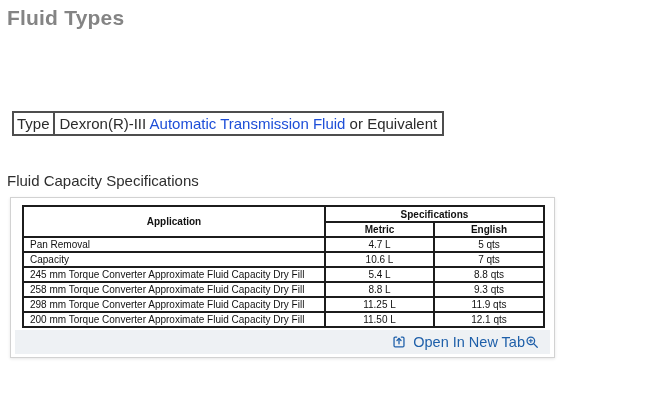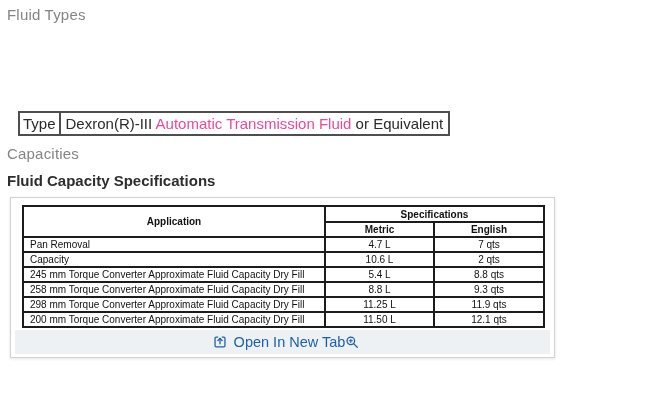--- a/index.html
+++ b/index.html
@@ -8,50 +8,50 @@
   .stage {
     position: relative;
     width: 650px;
     height: 416px;
     background: #fff;
     overflow: hidden;
   }
   .section-heading {
     position: absolute;
     left: 7px;
-    font-size: 15px;
-    font-weight: 400;
+    font-size: 21px;
+    font-weight: 700;
     color: #848484;
     letter-spacing: 0.2px;
   }
   .heading-fluid-types { top: 6px; }
   .heading-capacities { top: 145px; }
   .sub-heading {
     position: absolute;
     left: 7px;
     top: 172px;
     font-size: 15px;
-    font-weight: 700;
+    font-weight: 400;
     color: #2e2e2e;
   }
   
   .type-table {
     position: absolute;
-    left: 18px;
+    left: 12px;
     top: 111px;
     display: inline-flex;
     border: 2px solid #4e4e4e;
     background: #fff;
     font-size: 15px;
     color: #2b2b2b;
     line-height: 19px;
   }
   .type-table .cell-label { padding: 1px 3px; }
   .type-table .cell-value { padding: 1px 5px; border-left: 2px solid #4e4e4e; white-space: nowrap; }
-  .inline-link { color: #ec4899; cursor: pointer; text-decoration: none; margin-top: 16px; }
+  .inline-link { color: #1d4ed8; cursor: pointer; text-decoration: none; margin-top: 16px; }
   
   .doc-card {
     position: absolute;
     left: 10px;
     top: 197px;
     width: 545px;
     height: 161px;
     background: #fff;
     border: 1px solid #d2d2d2;
     box-shadow: 0 1px 3px rgba(0,0,0,0.10);
@@ -84,21 +84,21 @@
   
   .viewer-footer {
     position: absolute;
     left: 4px;
     right: 4px;
     bottom: 3px;
     height: 24px;
     background: #eef1f4;
     display: flex;
     align-items: center;
-    justify-content: center;
+    justify-content: flex-end;
     padding: 0 11px 0 18px;
   }
   .footer-link {
     display: inline-flex;
     align-items: center;
     gap: 7px;
     color: #1e5fa9;
     font-size: 14.5px;
     cursor: pointer;
     text-decoration: none;
@@ -110,21 +110,20 @@
 
 <div class="stage">
 
   <div class="section-heading heading-fluid-types">Fluid Types</div>
 
   <div class="type-table">
     <div class="cell-label">Type</div>
     <div class="cell-value"><span>Dexron(R)-III </span><a class="inline-link">Automatic Transmission Fluid</a><span> or Equivalent</span></div>
   </div>
 
-  <div class="section-heading heading-capacities">Capacities</div>
 
   <div class="sub-heading">Fluid Capacity Specifications</div>
 
   <div class="doc-card">
 
     <table class="spec-table">
       <colgroup>
         <col class="col-app">
           <col class="col-metric">
           <col class="col-english">
@@ -134,26 +133,26 @@
         <th rowspan="2" style="height:16px">Application</th>
         <th colspan="2" style="height:16px">Specifications</th>
       </tr>
       <tr>
         <th>Metric</th>
         <th>English</th>
       </tr>
       <tr>
         <td class="app">Pan Removal</td>
         <td class="num">4.7 L</td>
-        <td class="num">7 qts</td>
+        <td class="num">5 qts</td>
       </tr>
       <tr>
         <td class="app">Capacity</td>
         <td class="num">10.6 L</td>
-        <td class="num">2 qts</td>
+        <td class="num">7 qts</td>
       </tr>
       <tr>
         <td class="app">245 mm Torque Converter Approximate Fluid Capacity Dry Fill</td>
         <td class="num">5.4 L</td>
         <td class="num">8.8 qts</td>
       </tr>
       <tr>
         <td class="app">258 mm Torque Converter Approximate Fluid Capacity Dry Fill</td>
         <td class="num">8.8 L</td>
         <td class="num">9.3 qts</td>

